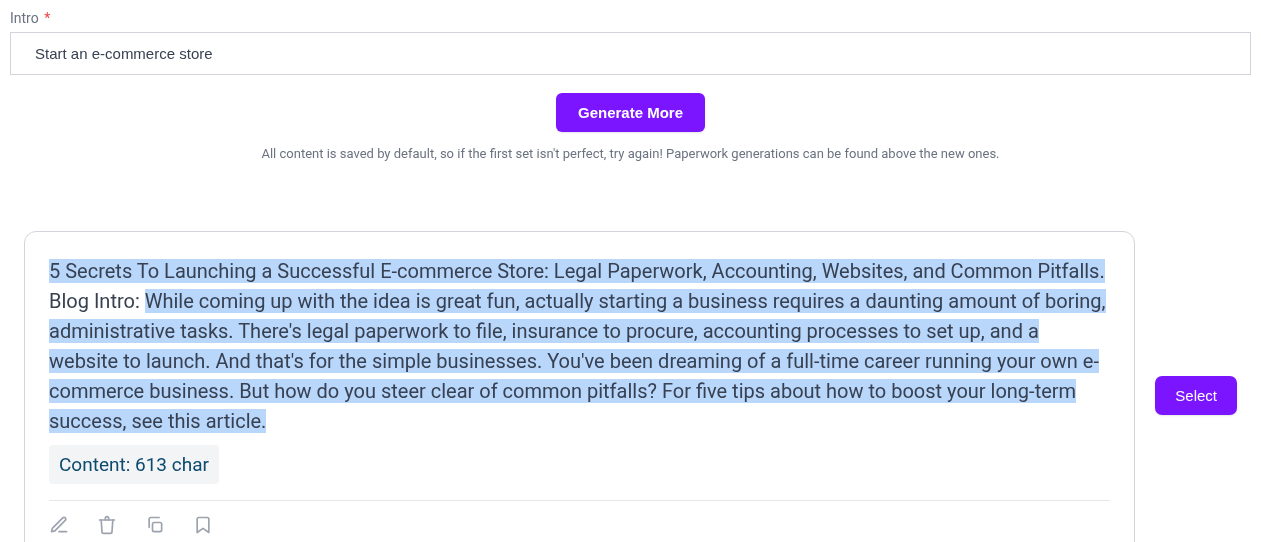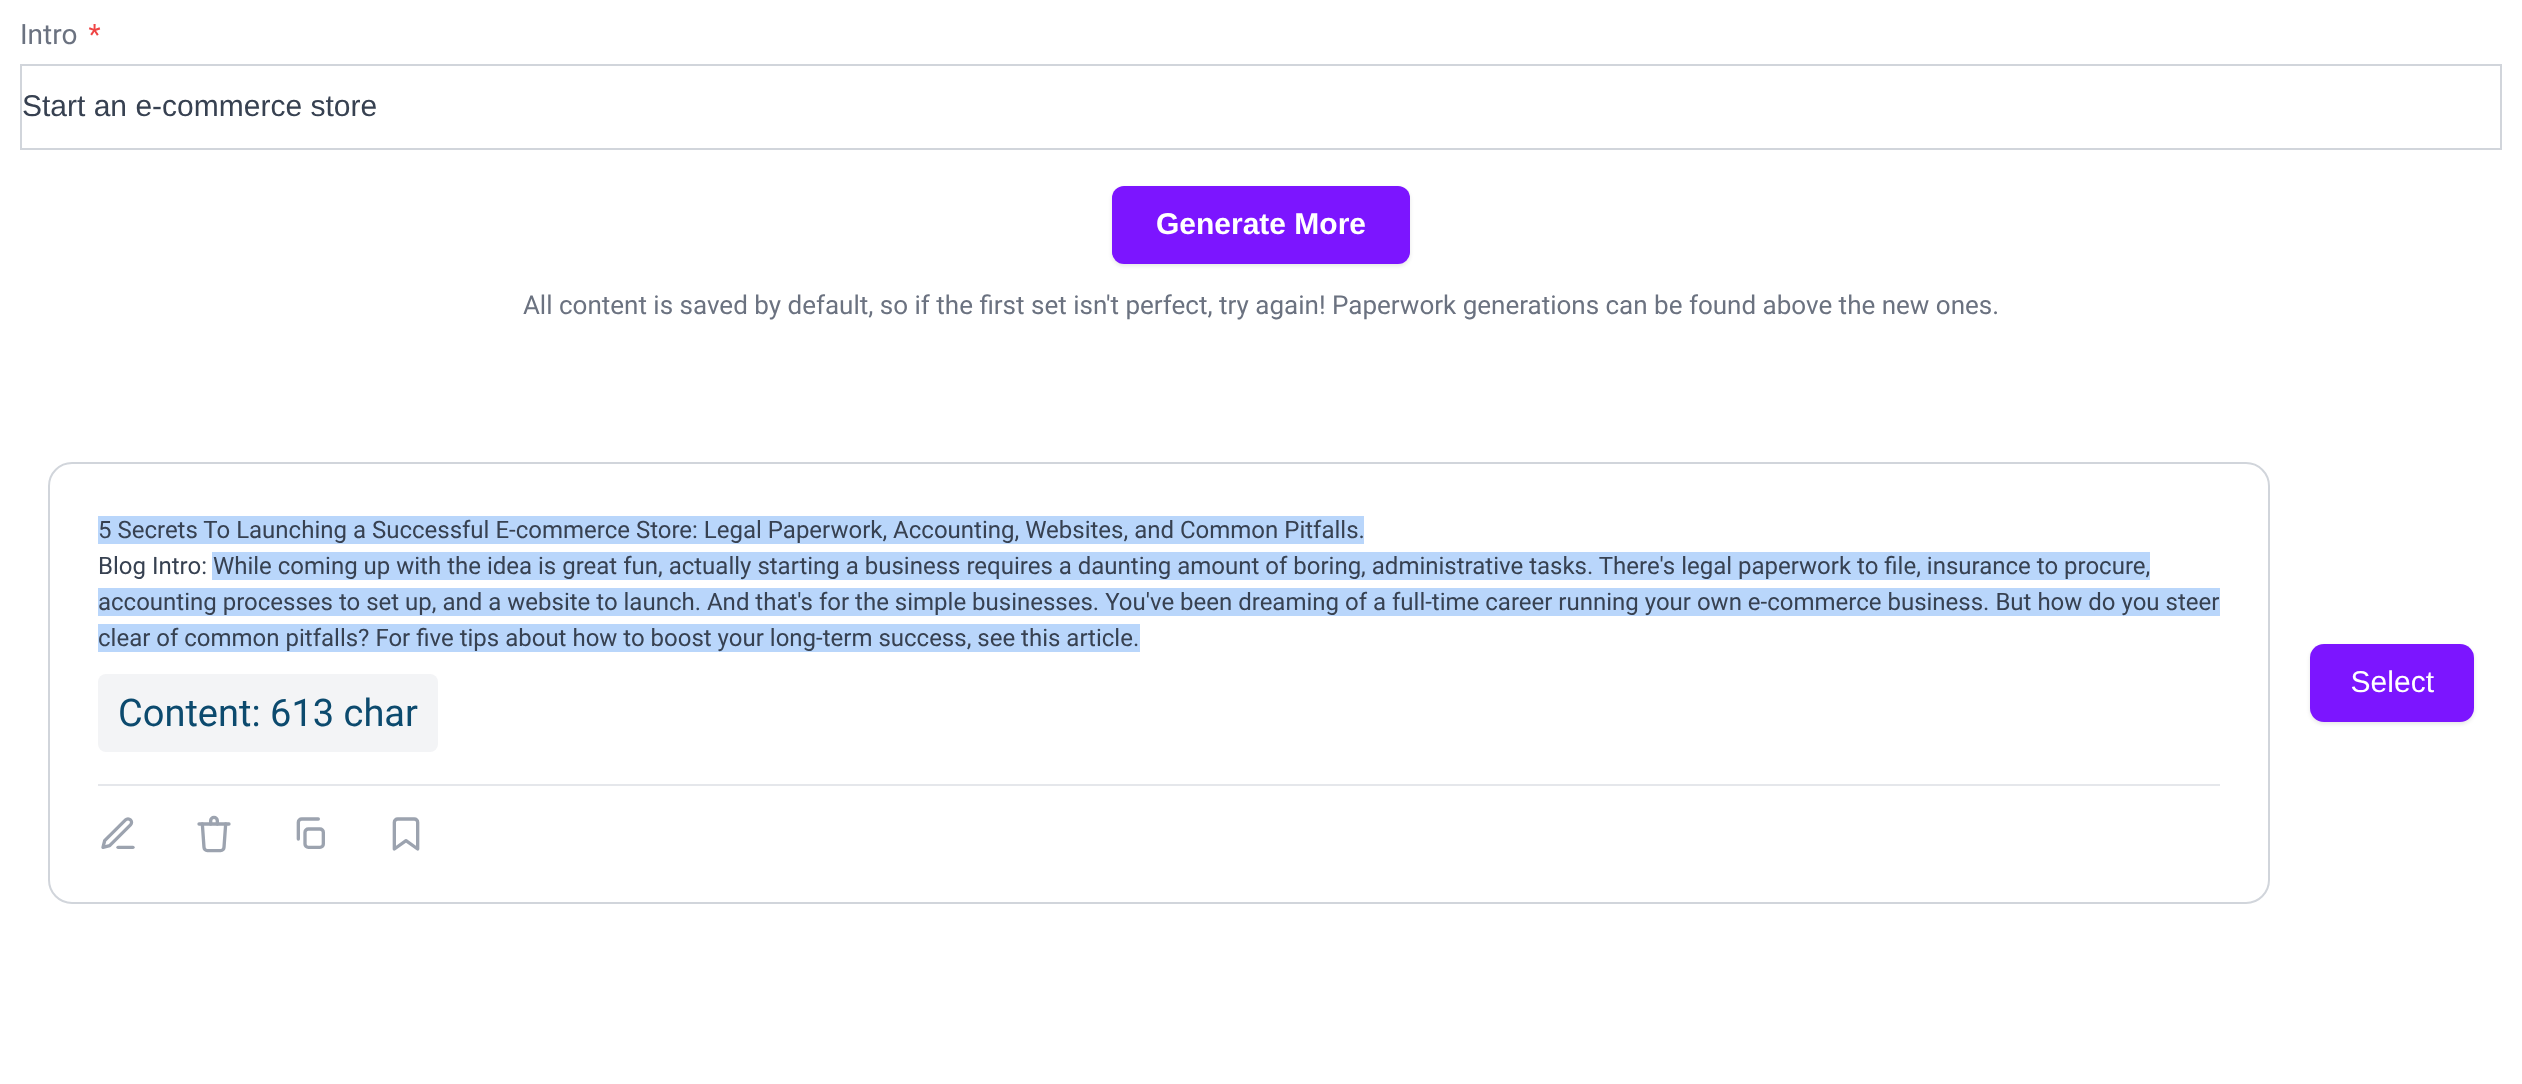--- a/index.html
+++ b/index.html
@@ -26,21 +26,21 @@
     }
     .required-asterisk {
       color: #ef4444;
       margin-left: 2px;
     }
     .input-row {
       position: relative;
     }
     .topic-input {
       width: 100%;
-      padding: 12px 0;
+      padding: 12px 24px;
       font-size: 15px;
       border: 1px solid #d1d5db;
       border-radius: 0;
       outline: none;
       color: #374151;
     }
     .center-block {
       text-align: center;
       margin-top: 18px;
     }
@@ -68,21 +68,21 @@
       padding: 0 14px;
     }
     .result-card {
       flex: 1;
       border: 1px solid #d1d5db;
       border-radius: 12px;
       padding: 24px;
       position: relative;
     }
     .content-text {
-      font-size: 12px;
+      font-size: 20px;
       line-height: 1.5;
       color: #374151;
     }
     .highlight {
       background: #b9d6fb;
     }
     .content-badge {
       display: inline-block;
       background: #f3f4f6;
       color: #0c4a6e;

